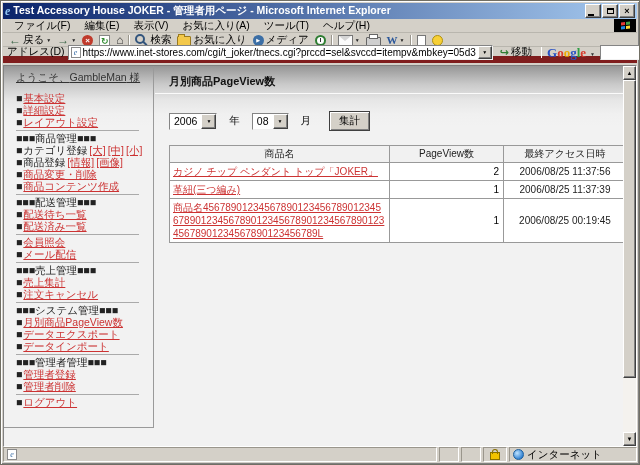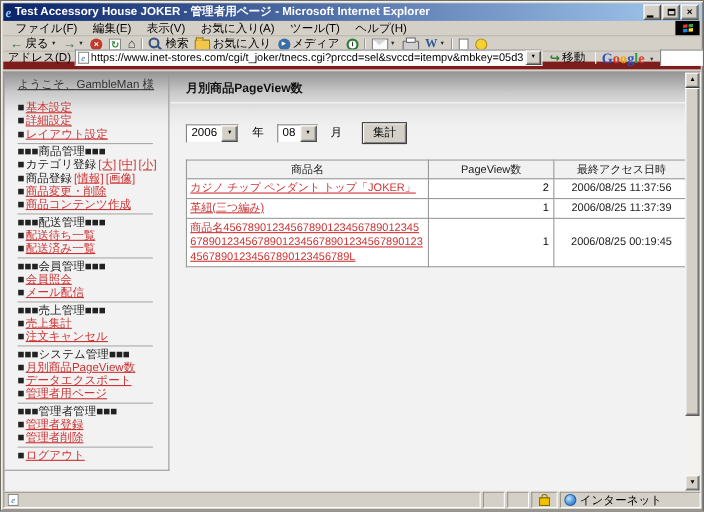--- a/index.html
+++ b/index.html
@@ -259,36 +259,35 @@
       <div class="sb-line"><span class="sb-bullet">■</span><a class="sb-link">商品コンテンツ作成</a></div>
 
       <div class="sb-divider"></div>
 
       <div class="sb-header">■■■配送管理■■■</div>
       <div class="sb-line"><span class="sb-bullet">■</span><a class="sb-link">配送待ち一覧</a></div>
       <div class="sb-line"><span class="sb-bullet">■</span><a class="sb-link">配送済み一覧</a></div>
 
       <div class="sb-divider"></div>
 
-      <div class="sb-header">■■■会員管理■■■</div>
       <div class="sb-line"><span class="sb-bullet">■</span><a class="sb-link">会員照会</a></div>
       <div class="sb-line"><span class="sb-bullet">■</span><a class="sb-link">メール配信</a></div>
 
       <div class="sb-divider"></div>
 
       <div class="sb-header">■■■売上管理■■■</div>
       <div class="sb-line"><span class="sb-bullet">■</span><a class="sb-link">売上集計</a></div>
       <div class="sb-line"><span class="sb-bullet">■</span><a class="sb-link">注文キャンセル</a></div>
 
       <div class="sb-divider"></div>
 
       <div class="sb-header">■■■システム管理■■■</div>
       <div class="sb-line"><span class="sb-bullet">■</span><a class="sb-link">月別商品PageView数</a></div>
       <div class="sb-line"><span class="sb-bullet">■</span><a class="sb-link">データエクスポート</a></div>
-      <div class="sb-line"><span class="sb-bullet">■</span><a class="sb-link">管理者用ページ</a></div>
+      <div class="sb-line"><span class="sb-bullet">■</span><a class="sb-link">データインポート</a></div>
 
       <div class="sb-divider"></div>
 
       <div class="sb-header">■■■管理者管理■■■</div>
       <div class="sb-line"><span class="sb-bullet">■</span><a class="sb-link">管理者登録</a></div>
       <div class="sb-line"><span class="sb-bullet">■</span><a class="sb-link">管理者削除</a></div>
 
       <div class="sb-divider"></div>
 
       <div class="sb-line"><span class="sb-bullet">■</span><a class="sb-link">ログアウト</a></div>

